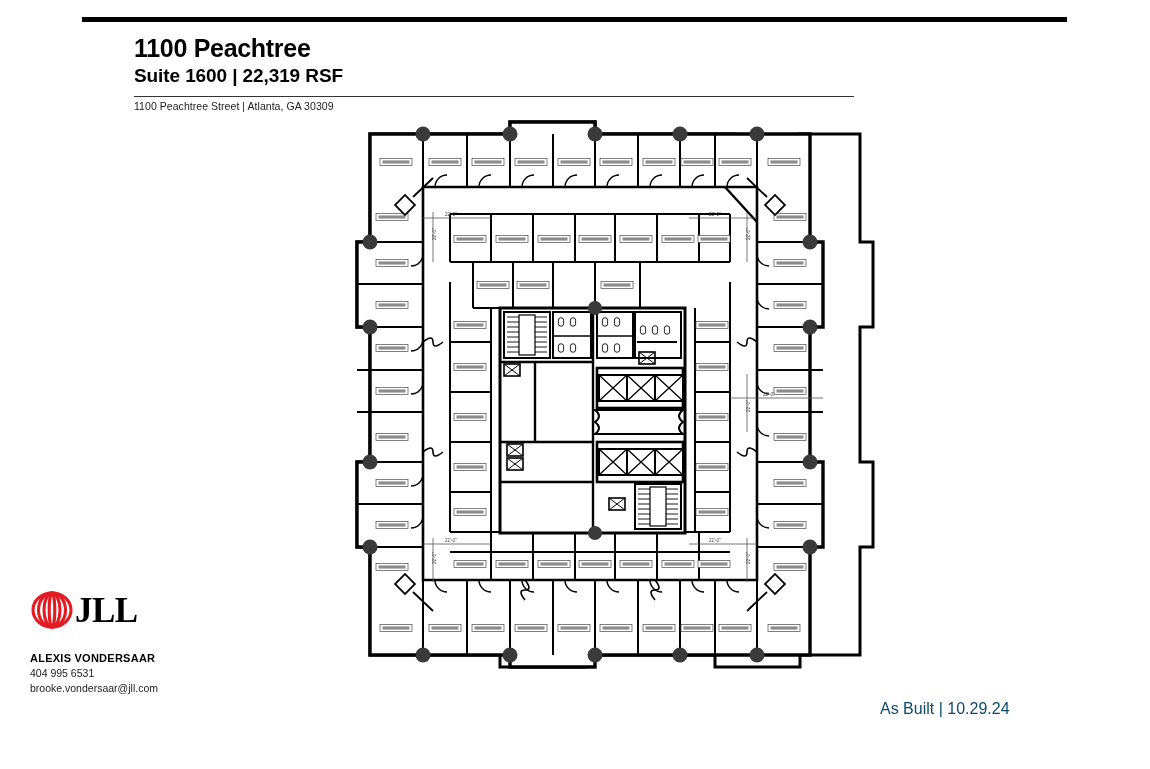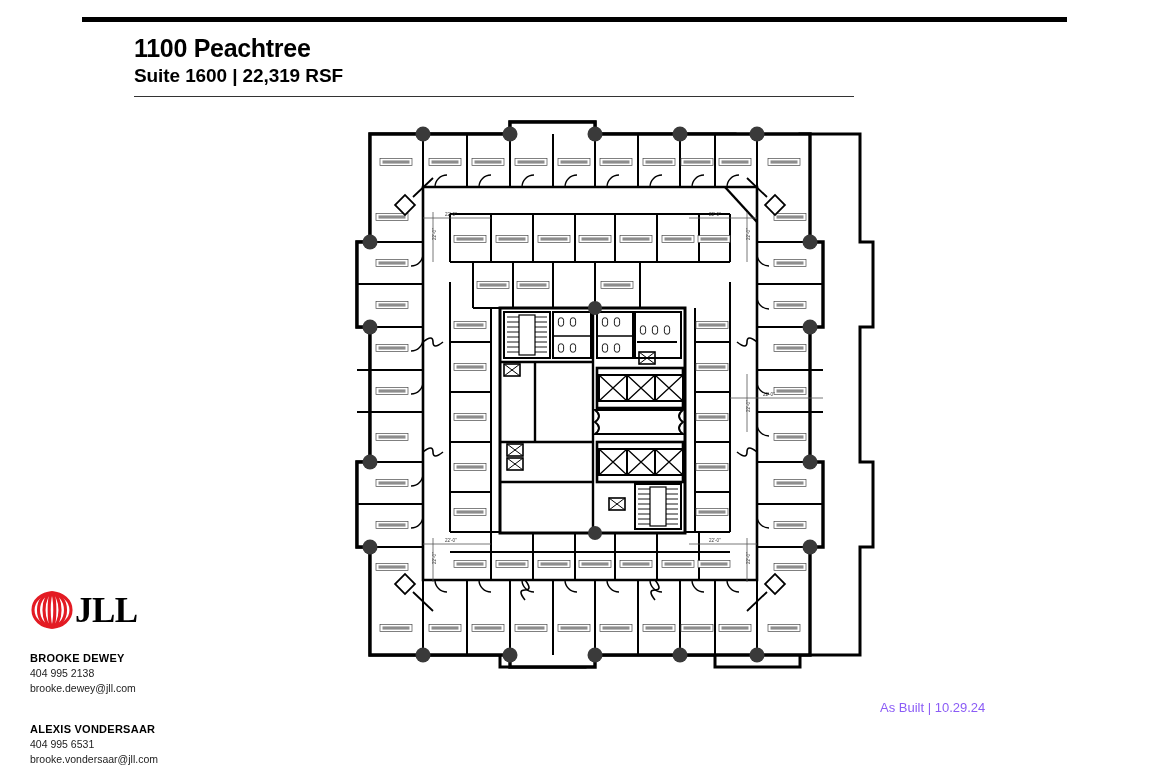--- a/index.html
+++ b/index.html
@@ -74,33 +74,34 @@
   .smart-text { margin-left: 4px; text-align: left; }
   .smart-word {
     font-size: 22px; font-weight: bold; color: #1f9e8e;
     letter-spacing: 0.5px; line-height: 0.95;
   }
   .smart-sub {
     font-size: 8.5px; font-weight: bold; color: #1f9e8e;
     letter-spacing: 1.1px; line-height: 1.1; margin-top: 1px;
   }
   .asbuilt {
-    font-size: 13px; color: #8b5cf6; margin-top: 6px;
+    font-size: 16px; color: #0c4a6e; margin-top: 6px;
     text-align: left; padding-left: 4px;
   }
 </style>
 </head>
 <body>
 
 <div class="top-rule"></div>
 
 <div class="header">
   <h1 class="title">1100 Peachtree</h1>
   <div class="subtitle">Suite 1600 | 22,319 RSF</div>
   <div class="addr-rule"></div>
+  <div class="address">1100 Peachtree Street | Atlanta, GA 30309</div>
 </div>
 
 <div class="plan-wrap">
 <svg viewBox="0 0 590 565" xmlns="http://www.w3.org/2000/svg">
   <defs>
 
     <g id="lbl">
       <rect x="-16" y="-3.4" width="32" height="6.8" fill="#ffffff" stroke="#4a4a4a" stroke-width="0.7"></rect>
       <rect x="-13.5" y="-1.6" width="27" height="3.2" fill="#8d8d8d"></rect>
     </g>
@@ -483,25 +484,20 @@
       <g fill="none" stroke="#E31B23" stroke-width="3.1">
         <ellipse cx="22" cy="20" rx="19" ry="17"></ellipse>
         <ellipse cx="22" cy="20" rx="13.5" ry="17"></ellipse>
         <ellipse cx="22" cy="20" rx="8" ry="17"></ellipse>
         <ellipse cx="22" cy="20" rx="2.8" ry="17"></ellipse>
       </g>
     </svg>
     <div class="jll-word">JLL</div>
   </div>
 
-  <div class="contact">
-    <div class="c-name">BROOKE DEWEY</div>
-    <div class="c-line">404 995 2138</div>
-    <div class="c-line">brooke.dewey@jll.com</div>
-  </div>
 
   <div class="contact">
     <div class="c-name">ALEXIS VONDERSAAR</div>
     <div class="c-line">404 995 6531</div>
     <div class="c-line">brooke.vondersaar@jll.com</div>
   </div>
 </div>
 
 <div class="smart-block">
   <div class="asbuilt">As Built | 10.29.24</div>

